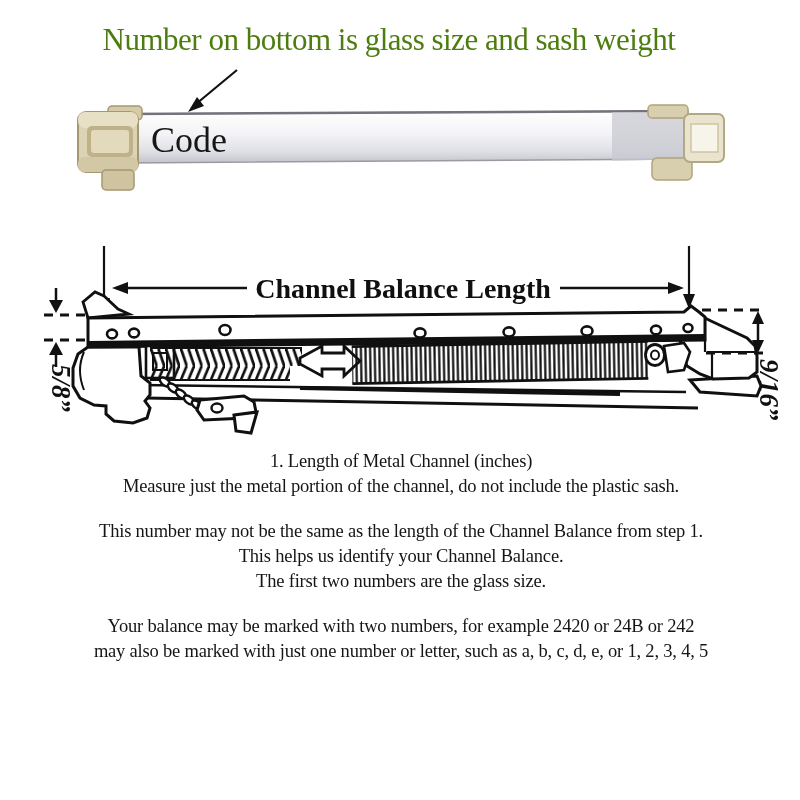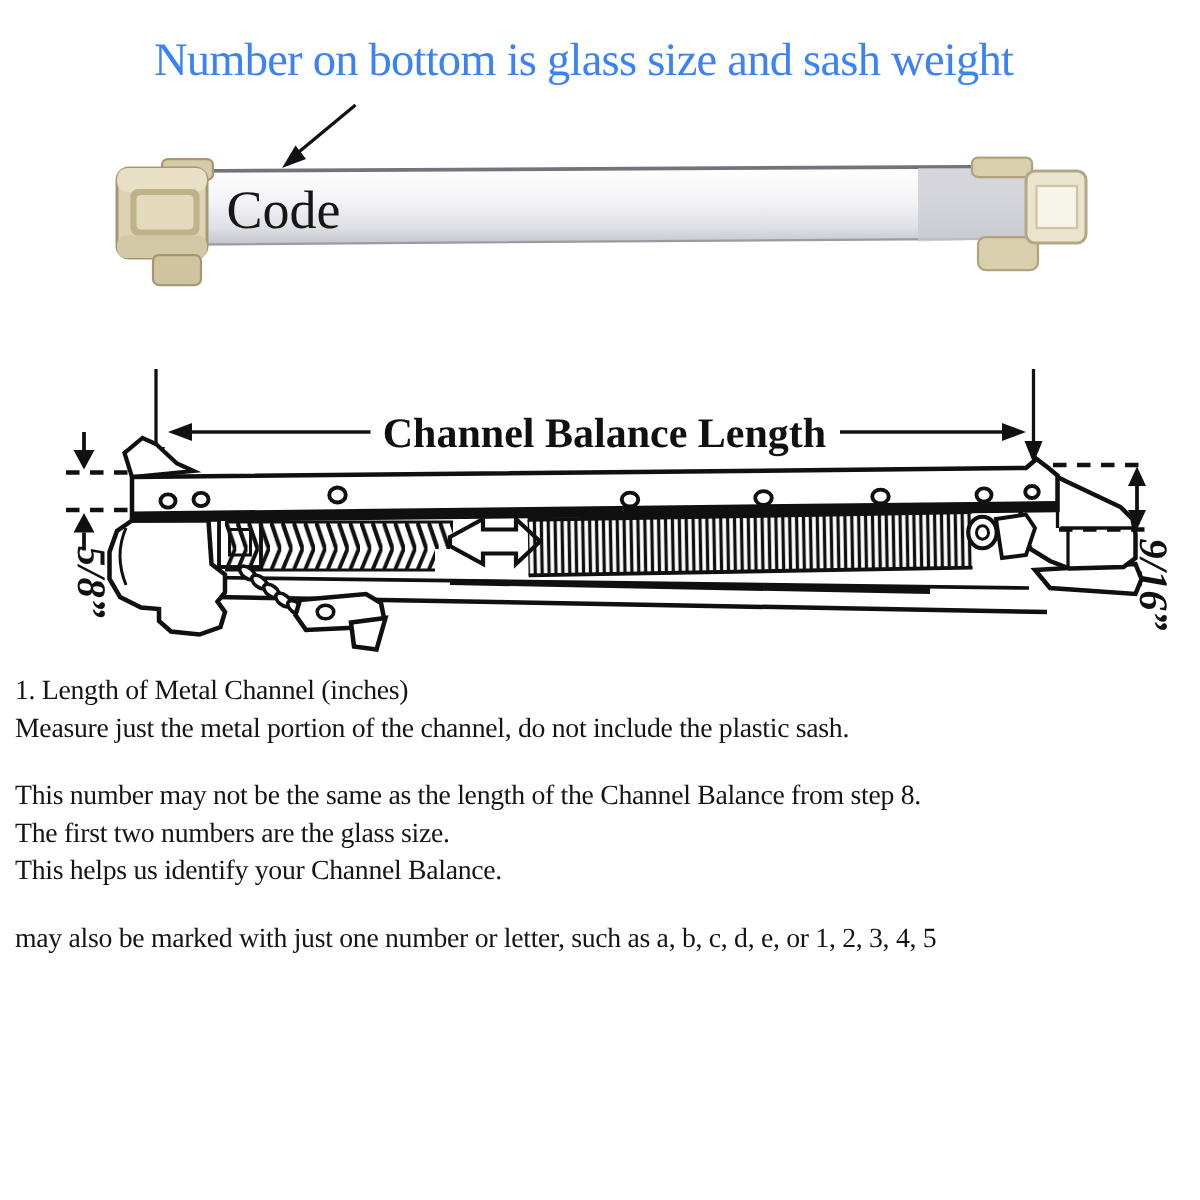--- a/index.html
+++ b/index.html
@@ -1,25 +1,25 @@
 <!DOCTYPE html>
 <html><head>
 <meta charset="utf-8">
 <style>
   html,body{margin:0;padding:0;background:#fff;}
   body{width:800px;height:800px;position:relative;overflow:hidden;
        font-family:"Liberation Serif","DejaVu Serif",serif;color:#141414;}
   .title{position:absolute;left:0;top:22px;width:778px;text-align:center;
-         font-size:31px;letter-spacing:-0.5px;color:#3b82f6;}
+         font-size:31px;letter-spacing:-0.5px;color:#4d7c0f;}
   .photo-svg{position:absolute;left:0;top:62px;width:800px;height:135px;}
   .diagram-svg{position:absolute;left:0;top:240px;width:800px;height:210px;}
   .instructions{position:absolute;left:10px;top:449px;width:782px;
                 font-size:18.5px;line-height:25px;letter-spacing:-0.2px;color:#151515;}
   .step{margin:0 0 20px 0;}
-  .tline{white-space:nowrap;}
+  .tline{white-space:nowrap;text-align:center;}
   svg text{font-family:"Liberation Serif","DejaVu Serif",serif;}
 </style>
 </head>
 <body>
 
 <div class="title">Number on bottom is glass size and sash weight</div>
 
 <svg class="photo-svg" viewBox="0 0 800 135">
   <defs>
     <linearGradient id="metalGrad" x1="0" y1="0" x2="0" y2="1">
@@ -174,20 +174,21 @@
     <text transform="rotate(90 760 119)" x="760" y="119" font-size="27" font-weight="bold" font-style="italic" fill="#101010">9/16”</text>
   </g>
 </svg>
 
 <div class="instructions">
   <div class="step">
     <div class="tline">1. Length of Metal Channel (inches)</div>
     <div class="tline">Measure just the metal portion of the channel, do not include the plastic sash.</div>
   </div>
   <div class="step">
-    <div class="tline">This number may not be the same as the length of the Channel Balance from step 8.</div>
+    <div class="tline">This number may not be the same as the length of the Channel Balance from step 1.</div>
+    <div class="tline">This helps us identify your Channel Balance.</div>
     <div class="tline">The first two numbers are the glass size.</div>
-    <div class="tline">This helps us identify your Channel Balance.</div>
   </div>
   <div class="step">
+    <div class="tline">Your balance may be marked with two numbers, for example 2420 or 24B or 242</div>
     <div class="tline">may also be marked with just one number or letter, such as a, b, c, d, e, or 1, 2, 3, 4, 5</div>
   </div>
 </div>
 
 </body></html>

